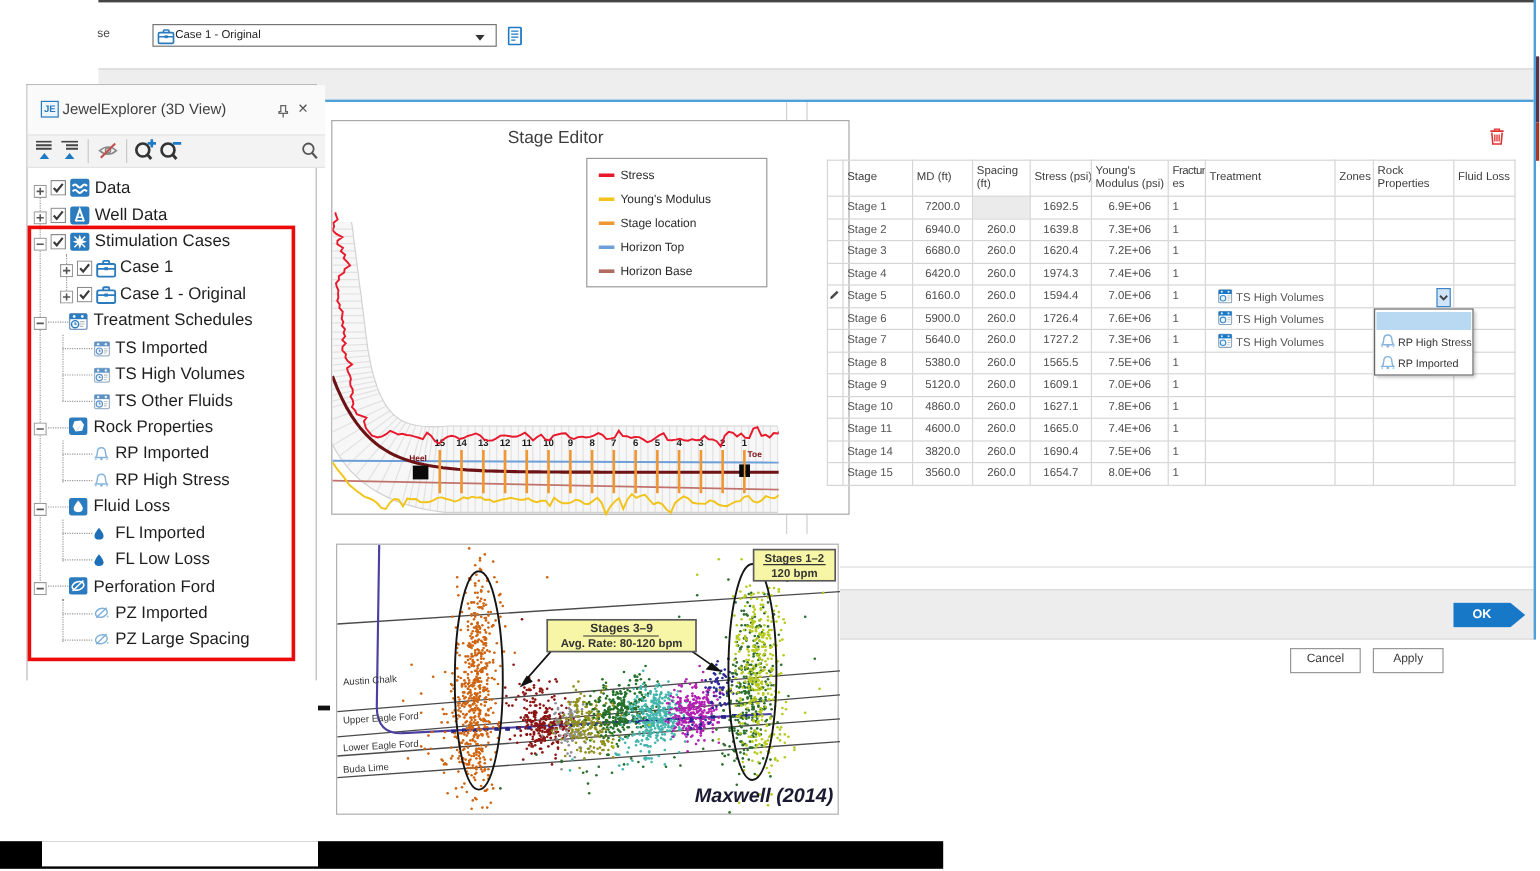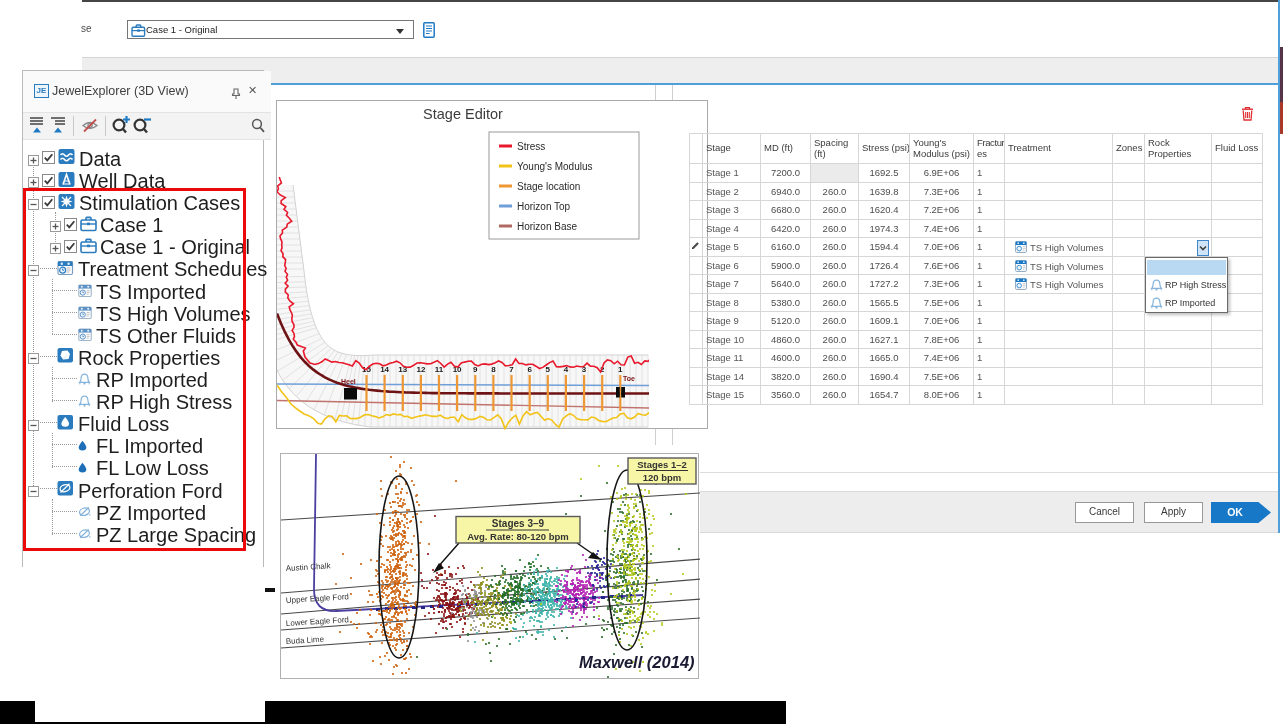--- a/index.html
+++ b/index.html
@@ -1,24 +1,24 @@
 <!DOCTYPE html>
 <html><head><meta charset="utf-8"><style>
 * { margin:0; padding:0; box-sizing:border-box; }
 body { font-family:"Liberation Sans",sans-serif; }
 #page { position:relative; width:1283px; height:726px; background:#fff; overflow:hidden; }
 .abs { position:absolute; }
-.tl { position:absolute; font-size:20px; color:#1e1e1e; white-space:nowrap; }
+.tl { position:absolute; font-size:14px; color:#1e1e1e; white-space:nowrap; }
 #grid { border-collapse:collapse; table-layout:fixed; width:573px; font-size:9.5px; color:#555; }
 #grid td { border:1px solid #d6d6d6; height:18.5px; padding:0 3px; overflow:hidden; white-space:nowrap; }
 #grid tr.hd td { height:30px; font-size:9.5px; color:#3b3b3b; line-height:10.5px; vertical-align:middle; padding:1px 3px; }
 #grid td.rt { text-align:center; color:#4c4c4c; }
 #grid td.lf { text-align:left; }
 #grid td.mk { padding:0 1px; }
-.btn { position:absolute; height:20.5px; background:#fff; border:1px solid #989898; font-size:10px; color:#3a3a3a; text-align:center; line-height:18.5px; }
+.btn { position:absolute; height:20.5px; background:#fff; border:1px solid #989898; font-size:10px; color:#3a3a3a; text-align:center; line-height:18.5px;margin-top:38px; }
 </style></head><body>
 <div id="page">
 
 <div class="abs" style="left:82px;top:0;width:1198px;height:2px;background:#454545"></div>
 <div class="abs" style="left:81px;top:23px;font-size:10px;color:#4a4a4a">se</div>
 <div class="abs" style="left:127px;top:20px;width:287px;height:19px;border:1px solid #767676;background:#fff">
   <span style="position:absolute;left:3px;top:2px"><svg width="15" height="15" viewBox="0 0 15 15" xmlns="http://www.w3.org/2000/svg">
           <rect x="1" y="4.2" width="12.6" height="9" rx="1.2" fill="#fff" stroke="#2b7bbf" stroke-width="1.4"></rect>
           <path d="M5.2 4.2 V2.8 Q5.2 2 6 2 H9 Q9.8 2 9.8 2.8 V4.2" stroke="#2b7bbf" stroke-width="1.4" fill="none"></path>
           <path d="M1 7.6 H13.6" stroke="#2b7bbf" stroke-width="1.2"></path>

